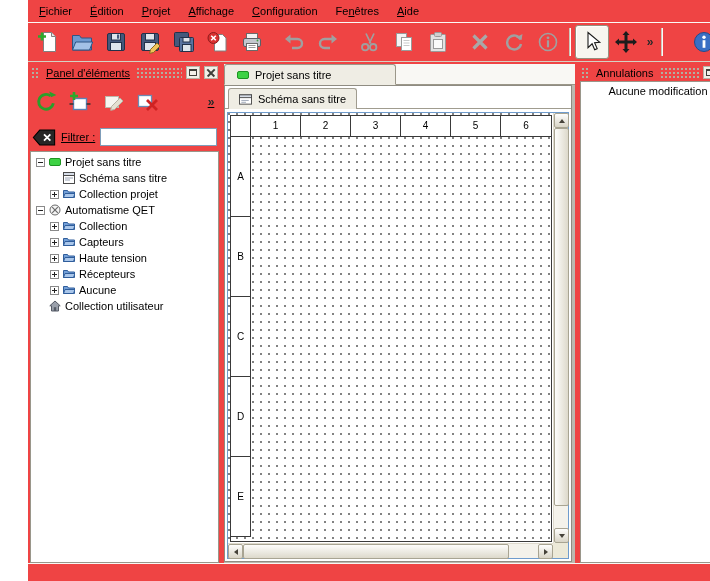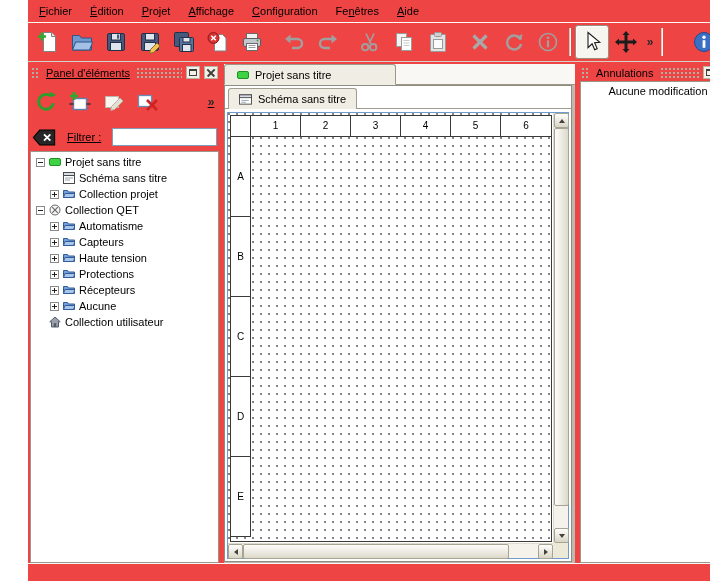--- a/index.html
+++ b/index.html
@@ -35,21 +35,21 @@
   .dock-btn { width:14px; height:13px; display:flex; align-items:center; justify-content:center; border:1px solid #b7b3a5; background:#f2f0e8; flex:none; }
   .float-glyph { width:8px; height:7px; border:1px solid #3f3f39; border-top-width:2px; }
   .close-glyph { position:relative; width:9px; height:9px; }
   .close-glyph::before, .close-glyph::after { content:""; position:absolute; left:-0.5px; top:4px; width:10px; height:1.5px; background:#3f3f39; }
   .close-glyph::before { transform:rotate(45deg); }
   .close-glyph::after  { transform:rotate(-45deg); }
 
   
   .panel-toolbar { height:42px; display:flex; align-items:center; gap:4px; padding:2px 3px; }
   .panel-btn { width:30px; height:30px; display:flex; align-items:center; justify-content:center; border:1px solid transparent; border-radius:3px; flex:none; }
-  .filter-row { height:28px; display:flex; align-items:center; gap:11px; padding:0 4px; }
+  .filter-row { height:28px; display:flex; align-items:center; gap:5px; padding:0 4px; }
   .filter-clear { width:24px; height:17px; flex:none; }
   .filter-clear svg { width:100%; height:100%; display:block; }
   .filter-input { flex:1; height:18px; border:1px solid #7f9db9; background:#fff; font:inherit; padding:0 3px; min-width:0; }
   .tree { position:absolute; left:2px; right:2px; top:87px; bottom:0; background:#fff; border:1px solid #9a968a; overflow:hidden; padding-top:2px; }
   .tree-row { height:16px; display:flex; align-items:center; padding-left:3px; white-space:nowrap; }
   .tree-indent { flex:none; height:1px; }
   .expander { position:relative; width:9px; height:9px; border:1px solid #8a8a8a; background:#fff; flex:none; margin-right:4px; }
   .expander::before { content:""; position:absolute; left:1px; top:3px; width:5px; height:1px; background:#222; }
   .expander.plus::after { content:""; position:absolute; left:3px; top:1px; width:1px; height:5px; background:#222; }
   .expander-spacer { width:13px; flex:none; }
@@ -384,32 +384,32 @@
         </div>
         <div class="tree-row">
           <span class="tree-indent" style="width: 2px;"></span>
           <span class="expander minus"></span>
           <span class="icon tree-icon">
             <svg viewBox="0 0 12 12">
               <circle cx="6" cy="6" r="5" fill="#f4f4f4" stroke="#6a6a6a"></circle>
               <path d="M3.2 3.2l5.6 5.6M8.8 3.2L3.2 8.8" stroke="#6a6a6a" stroke-width="1.2"></path>
             </svg>
           </span>
-          <span class="tree-label">Collection QET</span>
+          <span class="tree-label">Automatisme QET</span>
         </div>
         <div class="tree-row">
           <span class="tree-indent" style="width: 16px;"></span>
           <span class="expander plus"></span>
           <span class="icon tree-icon">
             <svg viewBox="0 0 12 12">
               <path d="M0.5 2.5h4l1 1.5h6v5.5h-11z" fill="#74a0d8" stroke="#2f5d9b"></path>
               <path d="M0.5 9.5l1.5-4h10l-1.5 4z" fill="#a9c6ea" stroke="#2f5d9b"></path>
             </svg>
           </span>
-          <span class="tree-label">Automatisme</span>
+          <span class="tree-label">Collection</span>
         </div>
         <div class="tree-row">
           <span class="tree-indent" style="width: 16px;"></span>
           <span class="expander plus"></span>
           <span class="icon tree-icon">
             <svg viewBox="0 0 12 12">
               <path d="M0.5 2.5h4l1 1.5h6v5.5h-11z" fill="#74a0d8" stroke="#2f5d9b"></path>
               <path d="M0.5 9.5l1.5-4h10l-1.5 4z" fill="#a9c6ea" stroke="#2f5d9b"></path>
             </svg>
           </span>
@@ -418,31 +418,20 @@
         <div class="tree-row">
           <span class="tree-indent" style="width: 16px;"></span>
           <span class="expander plus"></span>
           <span class="icon tree-icon">
             <svg viewBox="0 0 12 12">
               <path d="M0.5 2.5h4l1 1.5h6v5.5h-11z" fill="#74a0d8" stroke="#2f5d9b"></path>
               <path d="M0.5 9.5l1.5-4h10l-1.5 4z" fill="#a9c6ea" stroke="#2f5d9b"></path>
             </svg>
           </span>
           <span class="tree-label">Haute tension</span>
-        </div>
-        <div class="tree-row">
-          <span class="tree-indent" style="width: 16px;"></span>
-          <span class="expander plus"></span>
-          <span class="icon tree-icon">
-            <svg viewBox="0 0 12 12">
-              <path d="M0.5 2.5h4l1 1.5h6v5.5h-11z" fill="#74a0d8" stroke="#2f5d9b"></path>
-              <path d="M0.5 9.5l1.5-4h10l-1.5 4z" fill="#a9c6ea" stroke="#2f5d9b"></path>
-            </svg>
-          </span>
-          <span class="tree-label">Protections</span>
         </div>
         <div class="tree-row">
           <span class="tree-indent" style="width: 16px;"></span>
           <span class="expander plus"></span>
           <span class="icon tree-icon">
             <svg viewBox="0 0 12 12">
               <path d="M0.5 2.5h4l1 1.5h6v5.5h-11z" fill="#74a0d8" stroke="#2f5d9b"></path>
               <path d="M0.5 9.5l1.5-4h10l-1.5 4z" fill="#a9c6ea" stroke="#2f5d9b"></path>
             </svg>
           </span>

